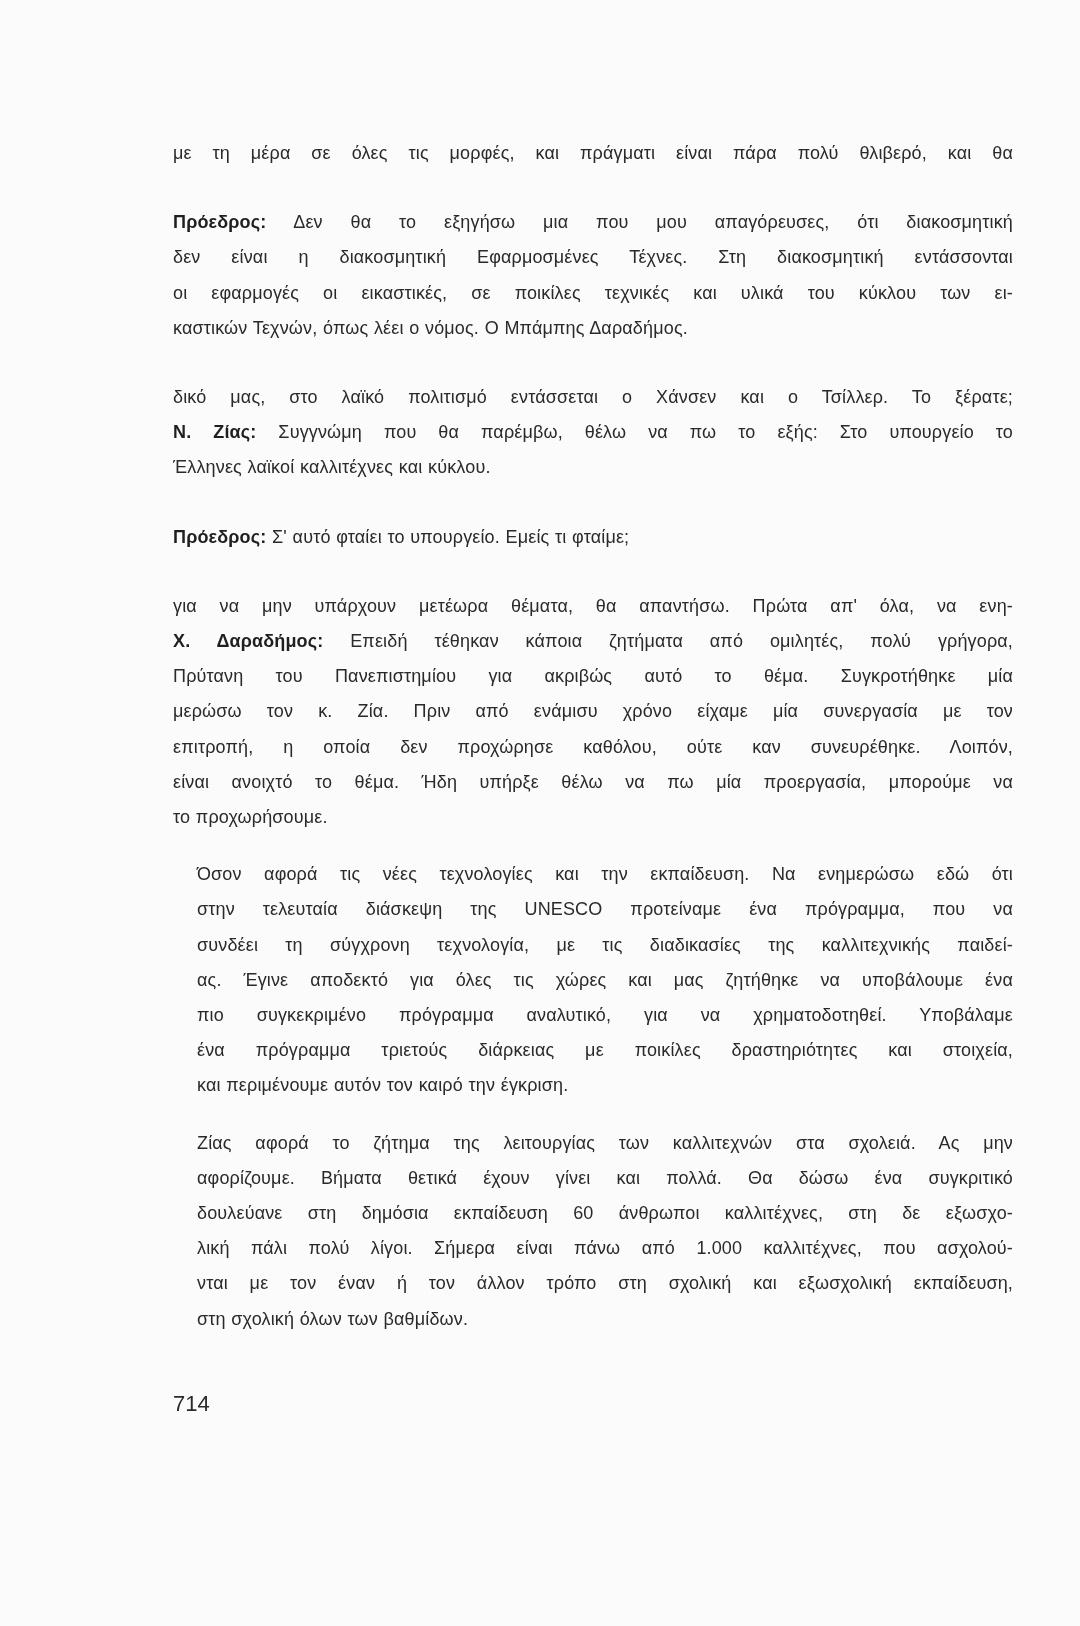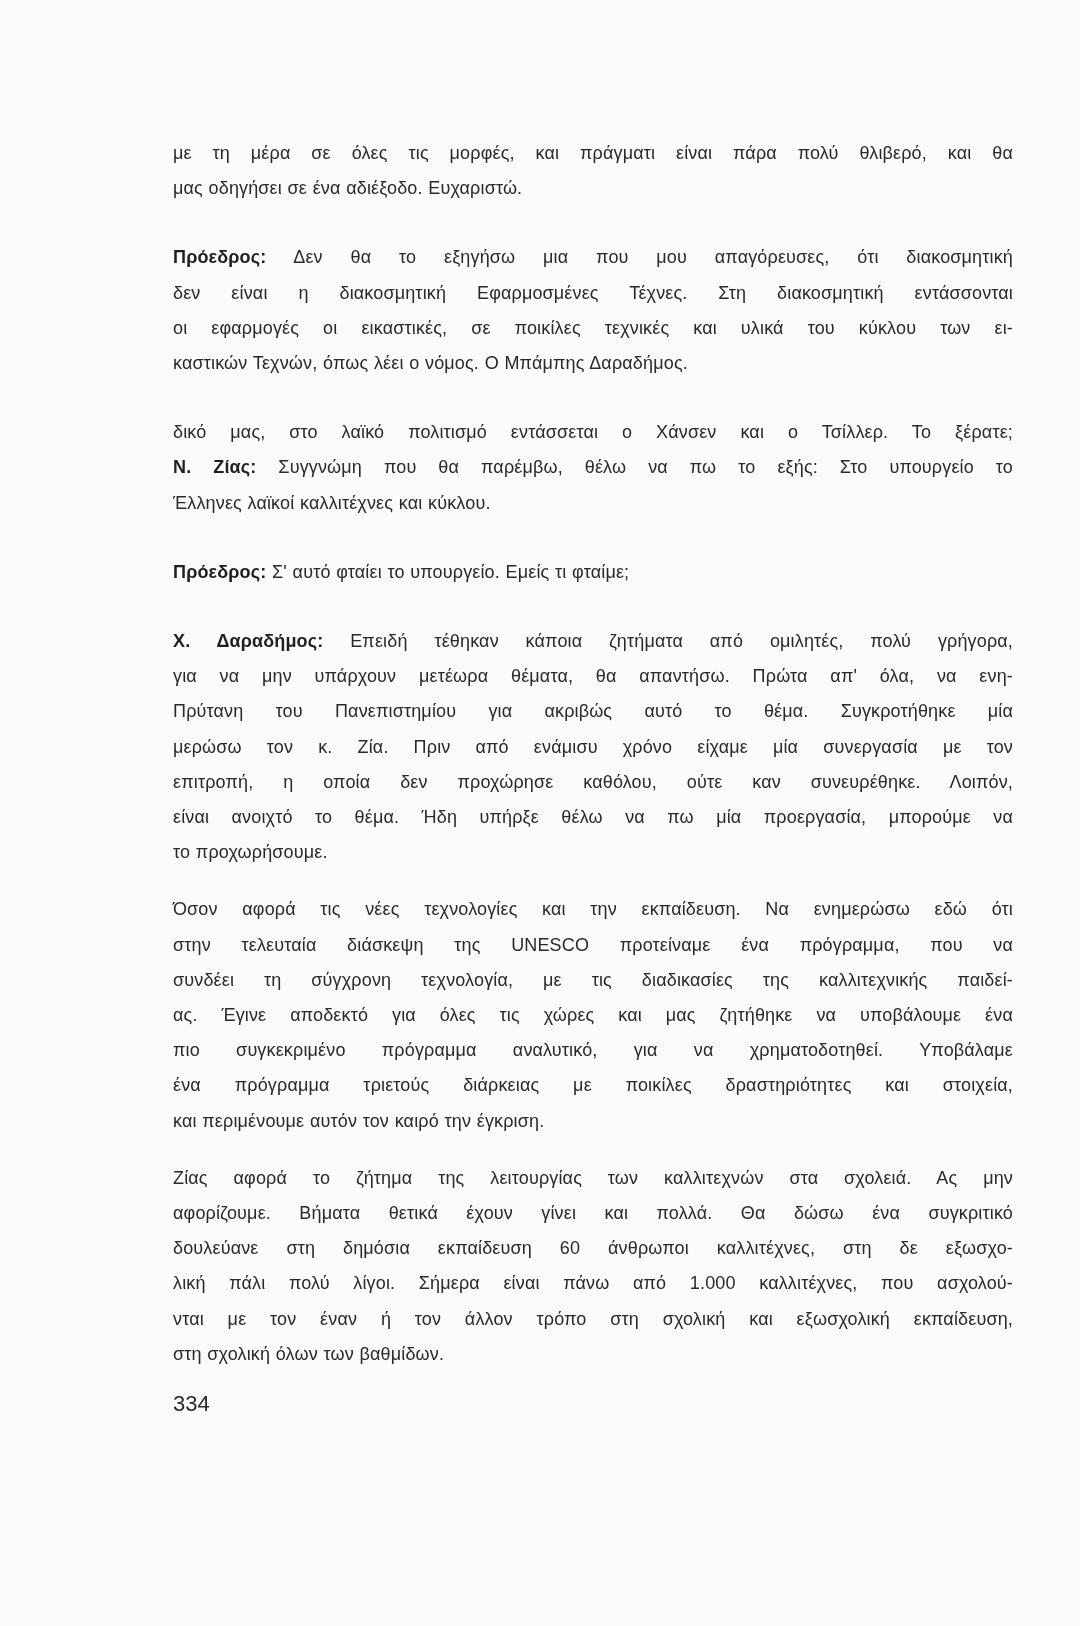--- a/index.html
+++ b/index.html
@@ -32,64 +32,63 @@
     }
     .para-line {
       display: block;
       text-align: justify;
       text-align-last: justify;
     }
     .para-line.last {
       text-align-last: left;
     }
     .gap-lg { margin-top: 34px; }
-    .gap-md { margin-top: 22px; }
+    .gap-md { margin-top: 22px; margin-left: 24px; }
     .speaker {
       font-weight: bold;
       color: #1f1f1f;
       margin-top: 25px;
     }
     .page-number {
       position: absolute;
       left: 173px;
       top: 1391px;
       font-size: 22px;
       color: #2a2a2a;
     }
   </style>
 </head>
 <body>
 
 <div class="page">
 
   <p class="para">
     <span class="para-line">με τη μέρα σε όλες τις μορφές, και πράγματι είναι πάρα πολύ θλιβερό, και θα</span>
-    <span class="para-line last">μας οδηγήσει σε ένα αδιέξοδο. Ευχαριστώ.</span>
   </p>
 
   <p class="para gap-lg">
     <span class="para-line"><span class="speaker">Πρόεδρος:</span><span> Δεν θα το εξηγήσω μια που μου απαγόρευσες, ότι διακοσμητική</span></span>
     <span class="para-line">δεν είναι η διακοσμητική Εφαρμοσμένες Τέχνες. Στη διακοσμητική εντάσσονται</span>
     <span class="para-line">οι εφαρμογές οι εικαστικές, σε ποικίλες τεχνικές και υλικά του κύκλου των ει-</span>
     <span class="para-line last">καστικών Τεχνών, όπως λέει ο νόμος. Ο Μπάμπης Δαραδήμος.</span>
   </p>
 
   <p class="para gap-lg">
     <span class="para-line">δικό μας, στο λαϊκό πολιτισμό εντάσσεται ο Χάνσεν και ο Τσίλλερ. Το ξέρατε;</span>
     <span class="para-line"><span class="speaker">Ν. Ζίας:</span><span> Συγγνώμη που θα παρέμβω, θέλω να πω το εξής: Στο υπουργείο το</span></span>
     <span class="para-line last">Έλληνες λαϊκοί καλλιτέχνες και κύκλου.</span>
   </p>
 
   <p class="para gap-lg">
     <span class="para-line last"><span class="speaker">Πρόεδρος:</span><span> Σ' αυτό φταίει το υπουργείο. Εμείς τι φταίμε;</span></span>
   </p>
 
   <p class="para gap-lg">
+    <span class="para-line">για να μην υπάρχουν μετέωρα θέματα, θα απαντήσω. Πρώτα απ' όλα, να ενη-</span>
     <span class="para-line"><span class="speaker">Χ. Δαραδήμος:</span><span> Επειδή τέθηκαν κάποια ζητήματα από ομιλητές, πολύ γρήγορα,</span></span>
-    <span class="para-line">για να μην υπάρχουν μετέωρα θέματα, θα απαντήσω. Πρώτα απ' όλα, να ενη-</span>
     <span class="para-line">Πρύτανη του Πανεπιστημίου για ακριβώς αυτό το θέμα. Συγκροτήθηκε μία</span>
     <span class="para-line">μερώσω τον κ. Ζία. Πριν από ενάμισυ χρόνο είχαμε μία συνεργασία με τον</span>
     <span class="para-line">επιτροπή, η οποία δεν προχώρησε καθόλου, ούτε καν συνευρέθηκε. Λοιπόν,</span>
     <span class="para-line">είναι ανοιχτό το θέμα. Ήδη υπήρξε θέλω να πω μία προεργασία, μπορούμε να</span>
     <span class="para-line last">το προχωρήσουμε.</span>
   </p>
 
   <p class="para gap-md">
     <span class="para-line">Όσον αφορά τις νέες τεχνολογίες και την εκπαίδευση. Να ενημερώσω εδώ ότι</span>
     <span class="para-line">στην τελευταία διάσκεψη της UNESCO προτείναμε ένα πρόγραμμα, που να</span>
@@ -104,13 +103,13 @@
     <span class="para-line">Ζίας αφορά το ζήτημα της λειτουργίας των καλλιτεχνών στα σχολειά. Ας μην</span>
     <span class="para-line">αφορίζουμε. Βήματα θετικά έχουν γίνει και πολλά. Θα δώσω ένα συγκριτικό</span>
     <span class="para-line">δουλεύανε στη δημόσια εκπαίδευση 60 άνθρωποι καλλιτέχνες, στη δε εξωσχο-</span>
     <span class="para-line">λική πάλι πολύ λίγοι. Σήμερα είναι πάνω από 1.000 καλλιτέχνες, που ασχολού-</span>
     <span class="para-line">νται με τον έναν ή τον άλλον τρόπο στη σχολική και εξωσχολική εκπαίδευση,</span>
     <span class="para-line last">στη σχολική όλων των βαθμίδων.</span>
   </p>
 
 </div>
 
-<div class="page-number">334</div>
+<div class="page-number">714</div>
 
 </body></html>

